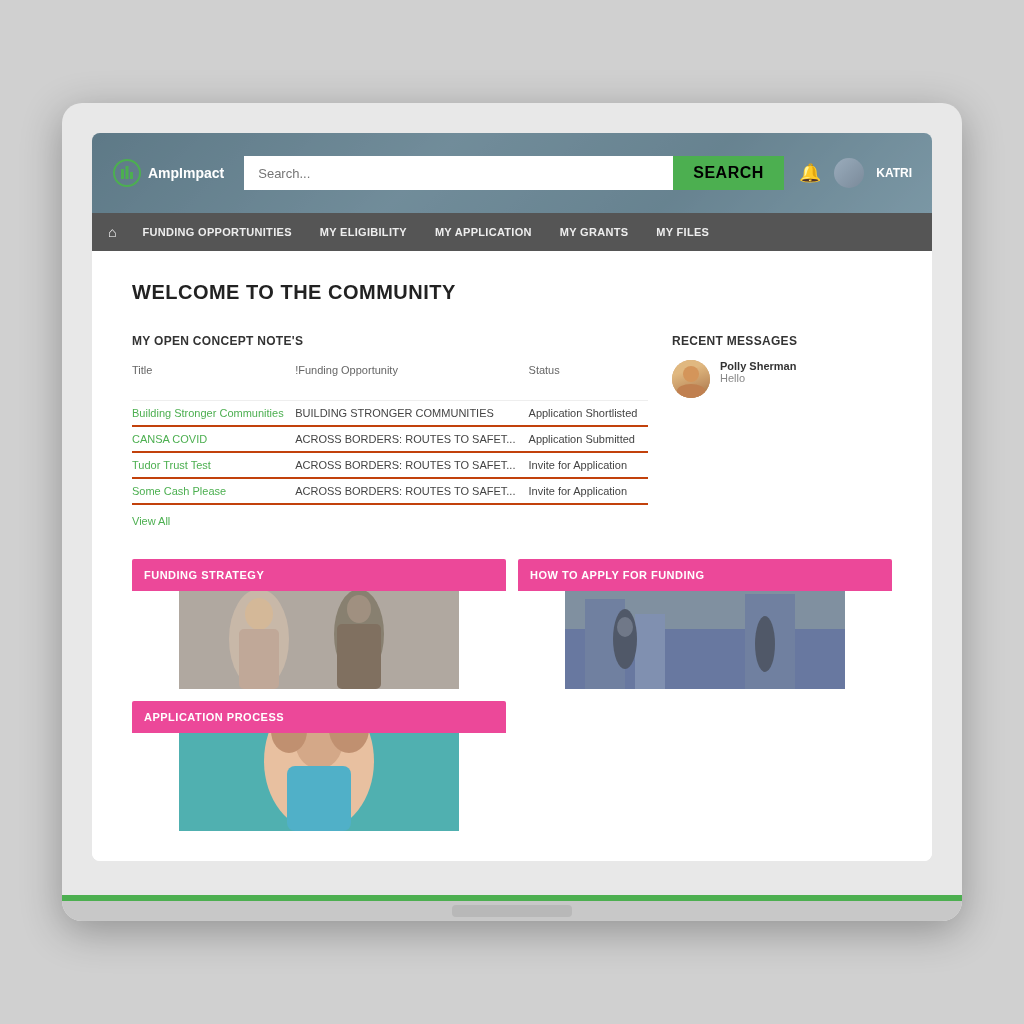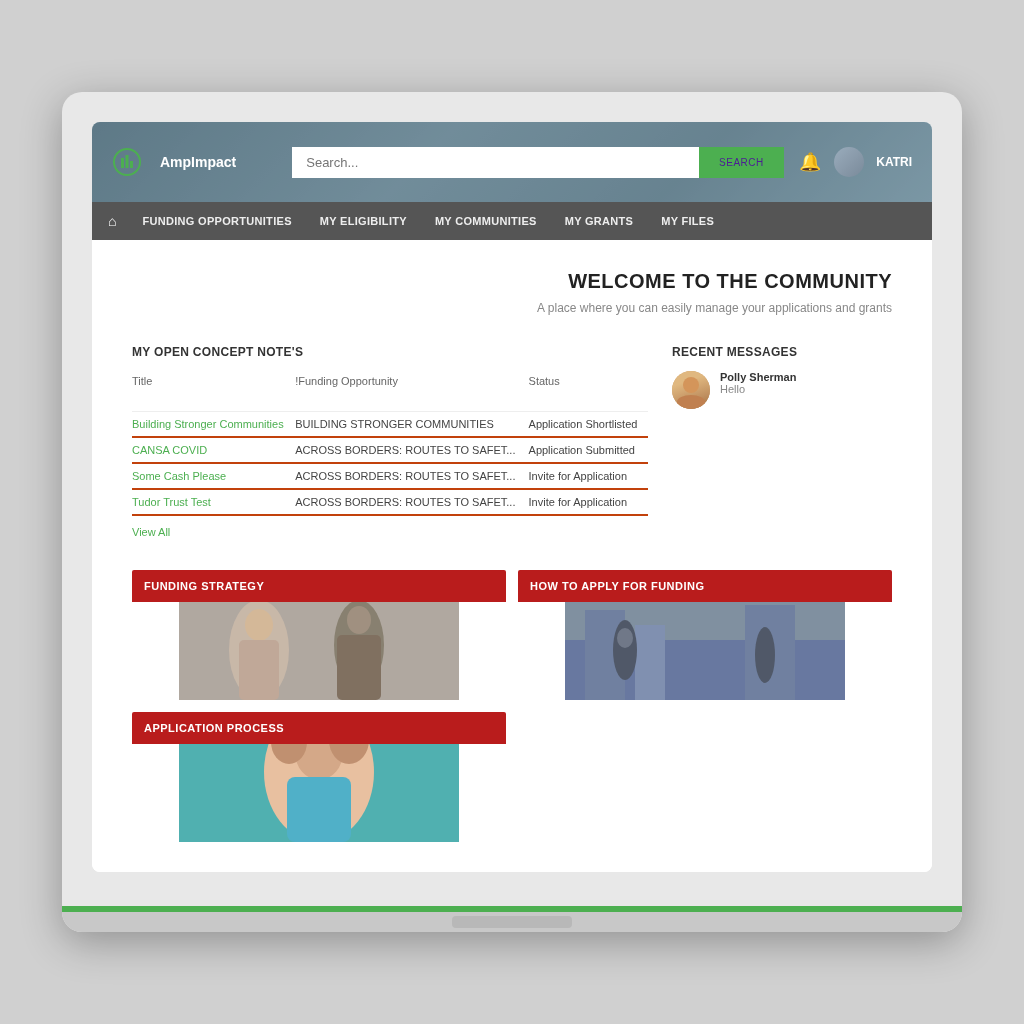--- a/index.html
+++ b/index.html
@@ -71,21 +71,21 @@
       display: flex;
       align-items: center;
       padding: 0 20px;
       height: 80px;
       position: relative;
       z-index: 2;
     }
     .logo-area {
       display: flex;
       align-items: center;
-      gap: 18px;
+      gap: 6px;
       margin-right: 20px;
     }
     .logo-icon {
       width: 30px;
       height: 30px;
     }
     .logo-text {
       font-size: 14px;
       font-weight: bold;
       color: #fff;
@@ -96,29 +96,28 @@
       gap: 0;
     }
     .search-input {
       flex: 1;
       padding: 8px 14px;
       border: none;
       outline: none;
       font-size: 13px;
       color: #a21caf;
       background: #fff;
-      margin-left: 36px;
     }
     .search-btn {
       padding: 8px 20px;
       background: #4CAF50;
-      color: #4c1d95;
+      color: #000000;
       border: none;
-      font-size: 10px;
-      font-weight: normal;
+      font-size: 16px;
+      font-weight: bold;
       cursor: pointer;
       letter-spacing: 0.5px;
     }
     .nav-icons {
       display: flex;
       align-items: center;
       gap: 12px;
       margin-left: 16px;
     }
     .bell-icon {
@@ -175,21 +174,21 @@
       letter-spacing: 0.3px;
       white-space: nowrap;
     }
 
     
     .page-content {
       padding: 30px 40px;
       background: #fff;
     }
     .welcome-section {
-      text-align: right;
+      text-align: left;
       margin-bottom: 30px;
     }
     .welcome-title {
       font-size: 20px;
       font-weight: bold;
       color: #222;
       letter-spacing: 0.5px;
       margin-bottom: 8px;
     }
     .welcome-subtitle {
@@ -313,21 +312,21 @@
       height: 100%;
       position: absolute;
       top: 0; left: 0;
     }
     .card-label {
       position: absolute;
       top: 0;
       left: 0;
       right: 0;
       padding: 10px 12px;
-      background: #b91c1c;
+      background: #ec4899;
       color: #fff;
       font-size: 11px;
       font-weight: bold;
       letter-spacing: 0.5px;
       z-index: 2;
     }
   </style>
 </head>
 <body>
 
@@ -357,31 +356,30 @@
           <span class="username">KATRI</span>
         </div>
       </div>
     </div>
 
     <div class="main-nav">
       <span class="home-icon">⌂</span>
       <div class="nav-items">
         <div class="nav-item">FUNDING OPPORTUNITIES</div>
         <div class="nav-item">MY ELIGIBILITY</div>
-        <div class="nav-item">MY COMMUNITIES</div>
+        <div class="nav-item">MY APPLICATION</div>
         <div class="nav-item">MY GRANTS</div>
         <div class="nav-item">MY FILES</div>
       </div>
     </div>
 
     <div class="page-content">
 
       <div class="welcome-section">
         <div class="welcome-title">WELCOME TO THE COMMUNITY</div>
-        <div class="welcome-subtitle">A place where you can easily manage your applications and grants</div>
       </div>
 
       <div class="main-columns">
 
         <div class="left-col">
           <div class="section-title">MY OPEN CONCEPT NOTE'S</div>
           <table class="concept-table">
             <thead>
               <tr>
                 <th>Title</th>
@@ -394,26 +392,26 @@
       <td class="title-cell">Building Stronger Communities</td>
       <td>BUILDING STRONGER COMMUNITIES</td>
       <td>Application Shortlisted</td>
     </tr>
                 <tr>
       <td class="title-cell">CANSA COVID</td>
       <td>ACROSS BORDERS: ROUTES TO SAFET...</td>
       <td>Application Submitted</td>
     </tr>
                 <tr>
-      <td class="title-cell">Some Cash Please</td>
+      <td class="title-cell">Tudor Trust Test</td>
       <td>ACROSS BORDERS: ROUTES TO SAFET...</td>
       <td>Invite for Application</td>
     </tr>
                 <tr>
-      <td class="title-cell">Tudor Trust Test</td>
+      <td class="title-cell">Some Cash Please</td>
       <td>ACROSS BORDERS: ROUTES TO SAFET...</td>
       <td>Invite for Application</td>
     </tr>
               </tbody>
           </table>
           <span class="view-all">View All</span>
         </div>
 
         <div class="right-col">
           <div class="section-title">RECENT MESSAGES</div>

